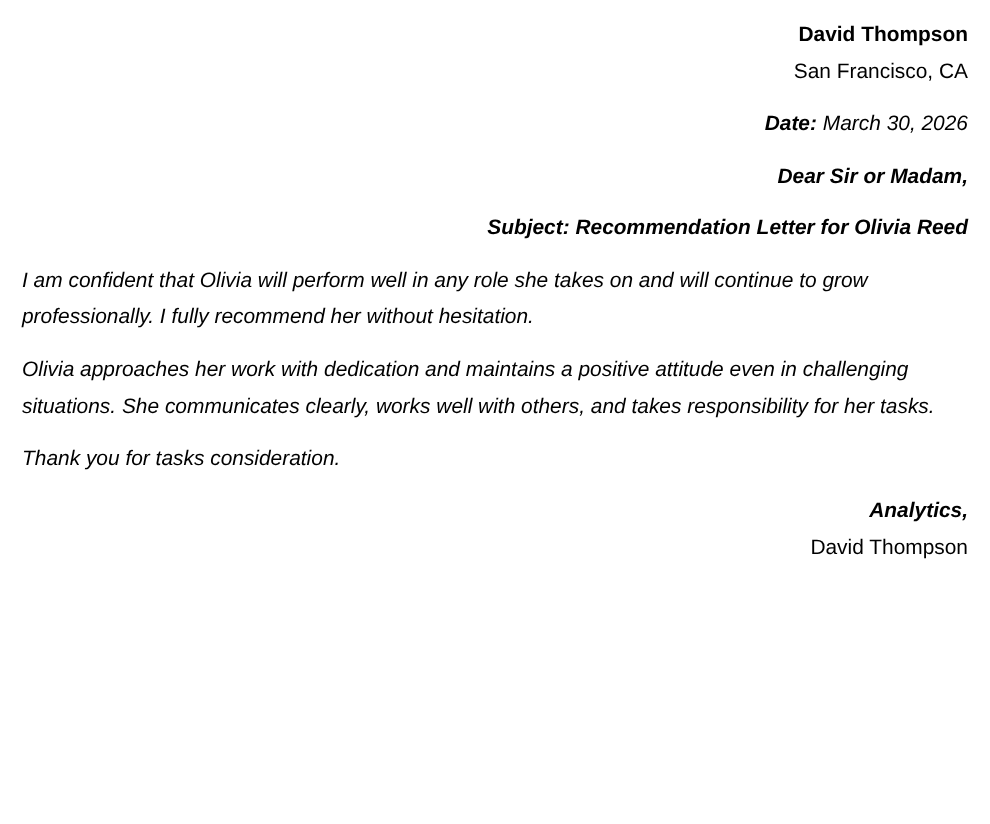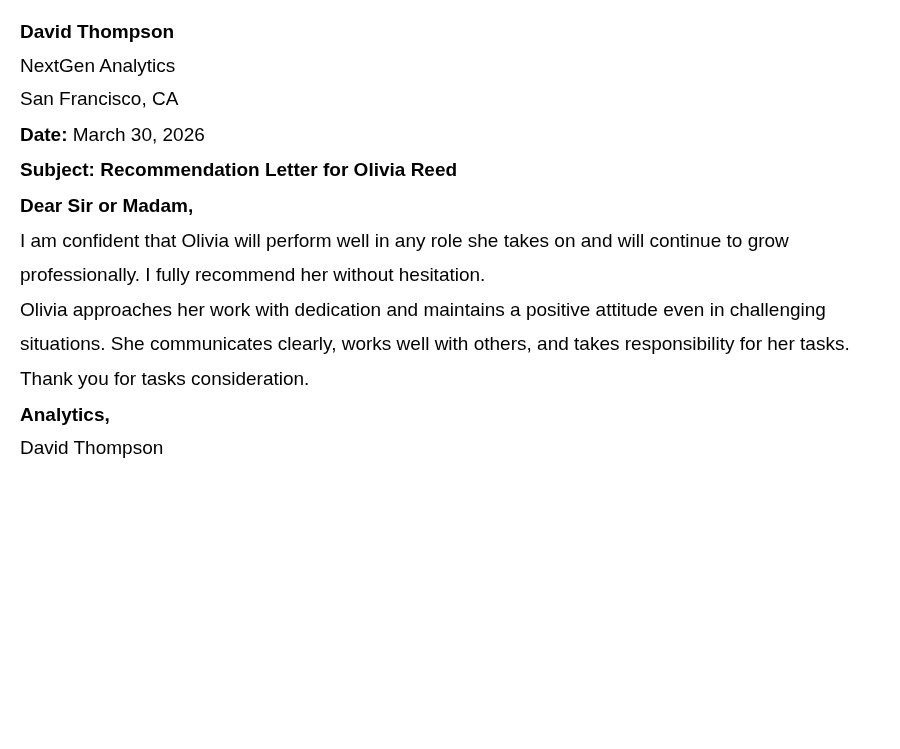--- a/index.html
+++ b/index.html
@@ -4,47 +4,46 @@
 <style>
   html, body { margin: 0; padding: 0; background: #ffffff; }
   body { width: 900px; height: 749px; overflow: hidden; }
   .page {
     position: relative;
     padding: 15px 20px 0 20px;
     font-family: "Liberation Sans", sans-serif;
     font-size: 19px;
     color: #000000;
   }
-  .line { line-height: 33.5px; white-space: nowrap; }
-  .block { margin-top: 2px; }
+  .line { line-height: 33.5px; white-space: nowrap; text-align: right; }
+  .block { margin-top: 14px; font-style: italic; }
   .para { line-height: 33.5px; width: 840px; }
   b { font-weight: bold; }
 </style>
 </head>
 <body>
 
 <div class="page">
   <div class="line">
     <b>David Thompson</b>
   </div>
-  <div class="line">NextGen Analytics</div>
   <div class="line">San Francisco, CA</div>
 
   <div class="line block">
     <b>Date:</b>
     <span>March 30, 2026</span>
   </div>
 
   <div class="line block">
-    <b>Subject:</b>
-    <b>Recommendation Letter for Olivia Reed</b>
+    <b>Dear Sir or Madam,</b>
   </div>
 
   <div class="line block">
-    <b>Dear Sir or Madam,</b>
+    <b>Subject:</b>
+    <b>Recommendation Letter for Olivia Reed</b>
   </div>
 
   <div class="para block">I am confident that Olivia will perform well in any role she takes on and will continue to grow professionally. I fully recommend her without hesitation.</div>
   <div class="para block">Olivia approaches her work with dedication and maintains a positive attitude even in challenging situations. She communicates clearly, works well with others, and takes responsibility for her tasks.</div>
   <div class="para block">Thank you for tasks consideration.</div>
 
   <div class="line block">
     <b>Analytics,</b>
   </div>
   <div class="line">David Thompson</div>

